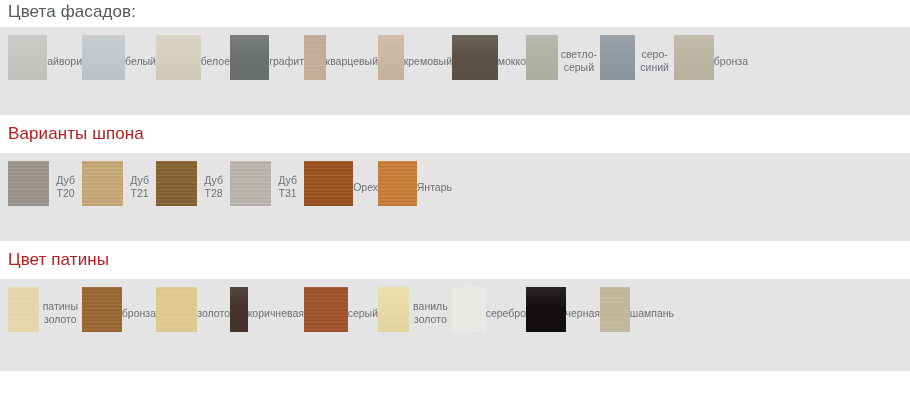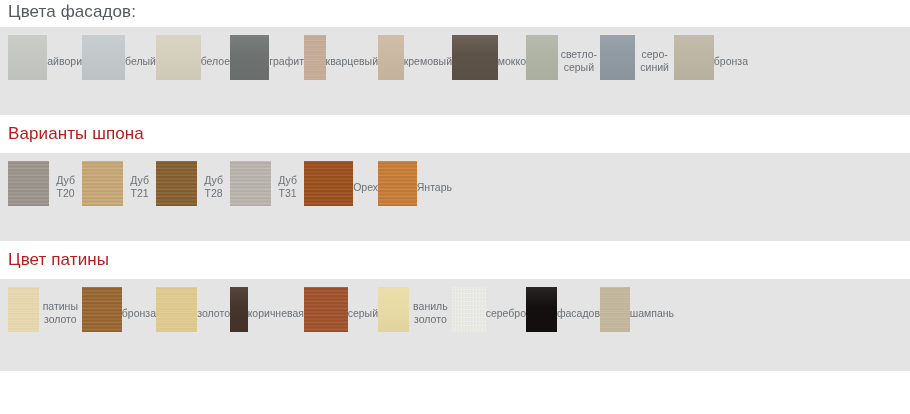--- a/index.html
+++ b/index.html
@@ -278,21 +278,21 @@
         <span class="swatch-label">ваниль золото</span>
       </div>
 
       <div class="swatch-cell">
         <span class="swatch-chip grain-speck" style="background:#efefea"></span>
         <span class="swatch-label">серебро</span>
       </div>
 
       <div class="swatch-cell">
         <span class="swatch-chip grain-flat" style="background:#130f0e"></span>
-        <span class="swatch-label">фасадов</span>
+        <span class="swatch-label">черная</span>
       </div>
 
       <div class="swatch-cell">
         <span class="swatch-chip grain-fine" style="background:#c3b79b"></span>
         <span class="swatch-label">шампань</span>
       </div>
 
     </div>
   </div>
 

